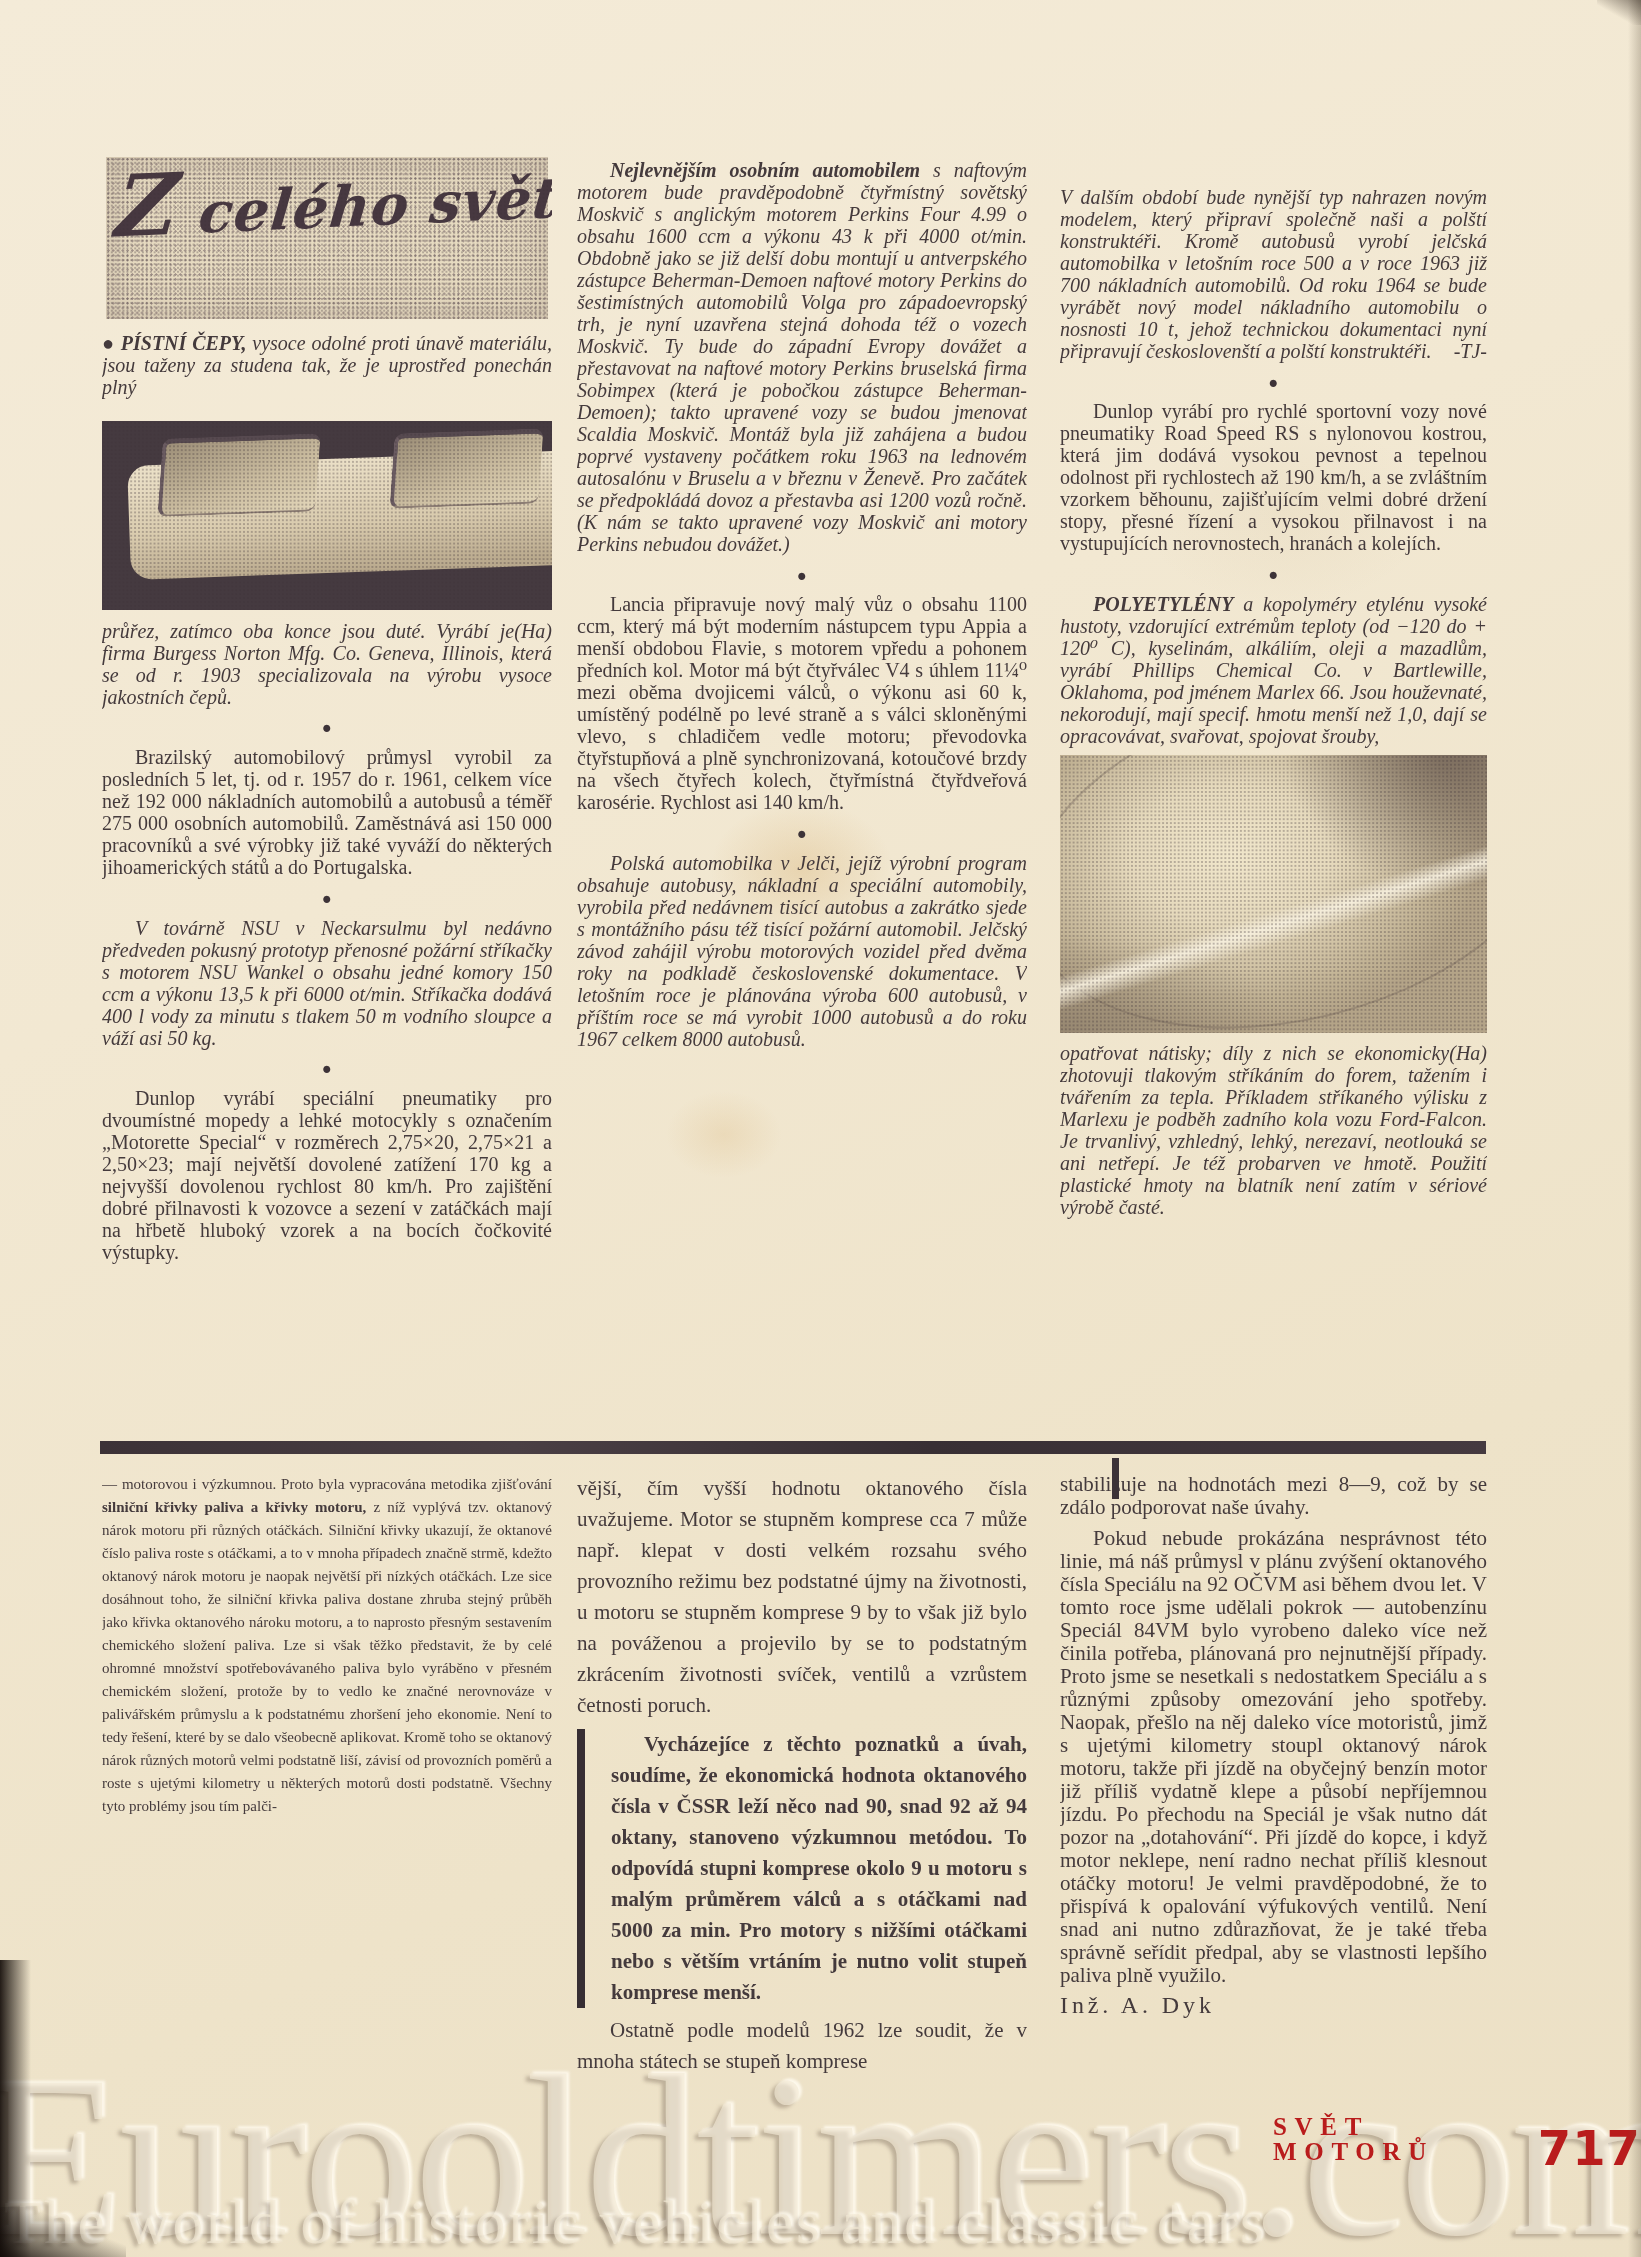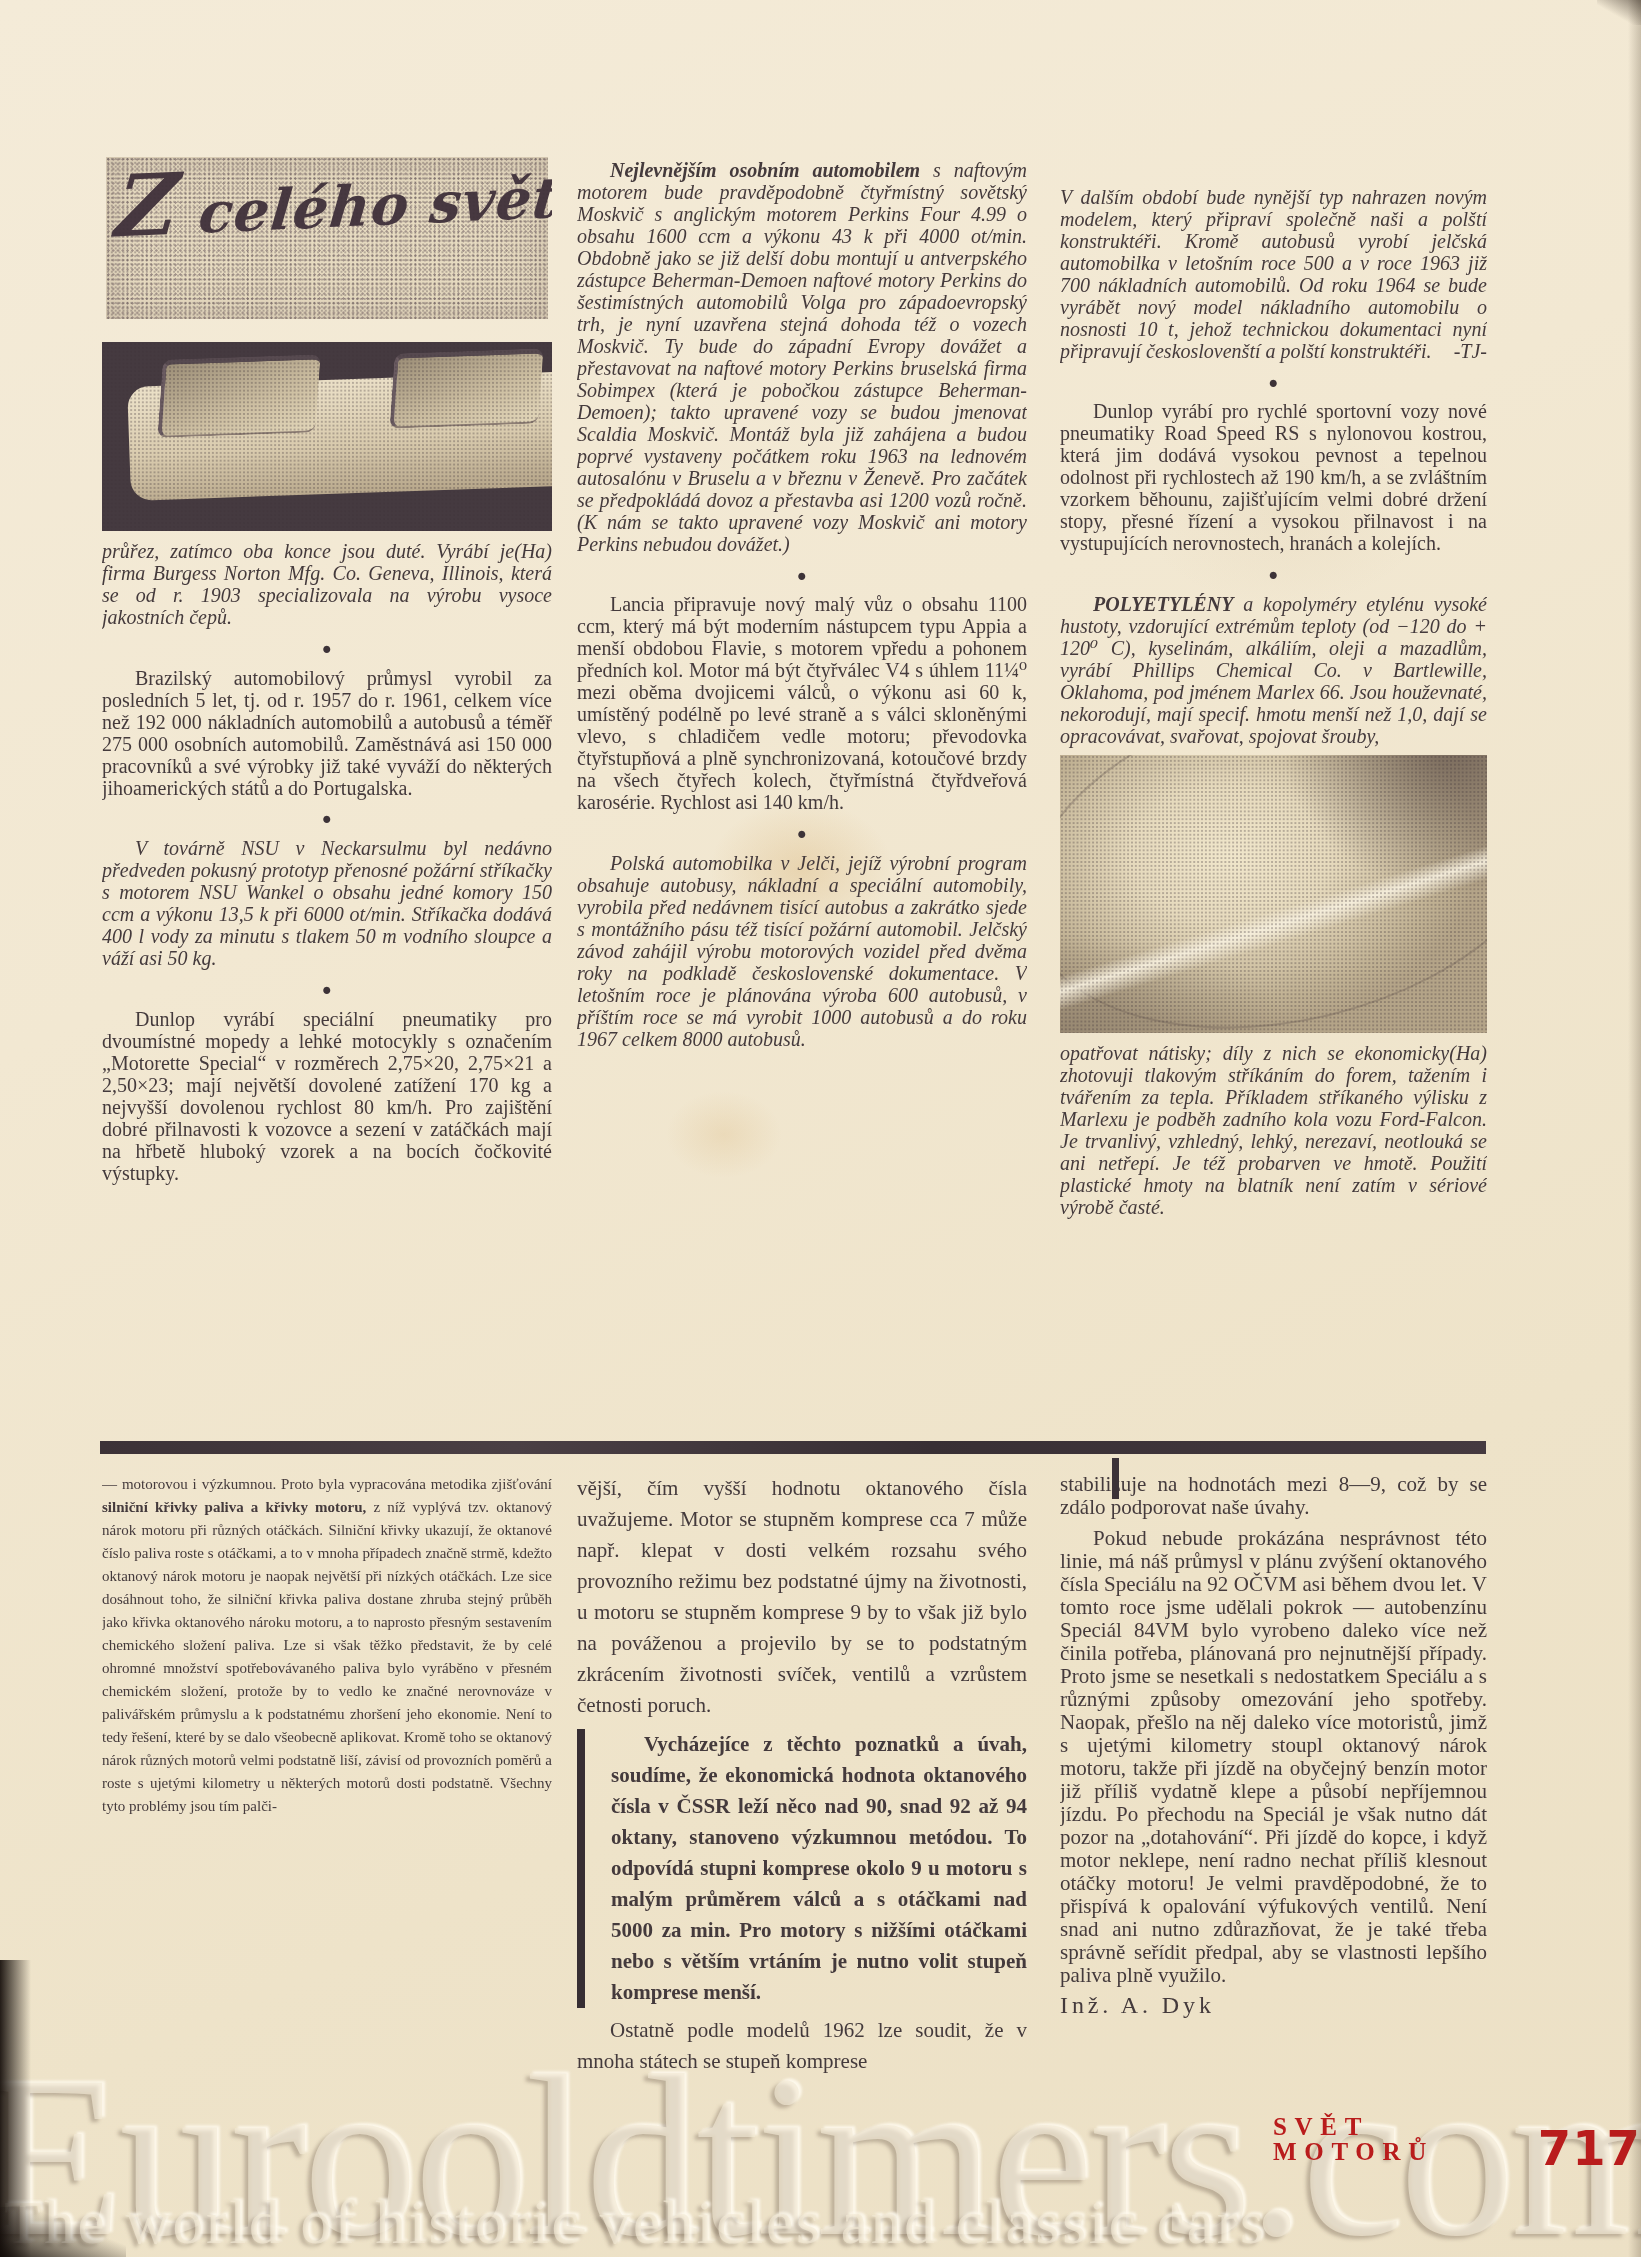--- a/index.html
+++ b/index.html
@@ -101,20 +101,24 @@
 
 <div class="wm wm1">Eurooldtimers.com</div>
 <div class="wm wm2">The world of historic vehicles and classic cars</div>
 
 <div class="col topcol" style="left:102px;top:145px;width:450px;">
 
   <div class="banner halftone">
     <div class="banner-title">Z celého světa</div>
   </div>
 
+  <p class="it noind">
+    <span>●</span>
+    <b>PÍSTNÍ ČEPY,</b><span> vysoce odolné proti únavě materiálu, jsou taženy za studena tak, že je uprostřed ponechán plný</span>
+  </p>
 
   <div class="photo photo-pin halftone">
     <div class="pin-body"></div>
     <div class="pin-bore bore-l"></div>
     <div class="pin-bore bore-r"></div>
   </div>
 
   <p class="it noind">
     <span class="sign-r">(Ha)</span>
     <span>průřez, zatímco oba konce jsou duté. Vyrábí je firma Burgess Norton Mfg. Co. Geneva, Illinois, která se od r. 1903 specializovala na výrobu vysoce jakostních čepů.</span>

